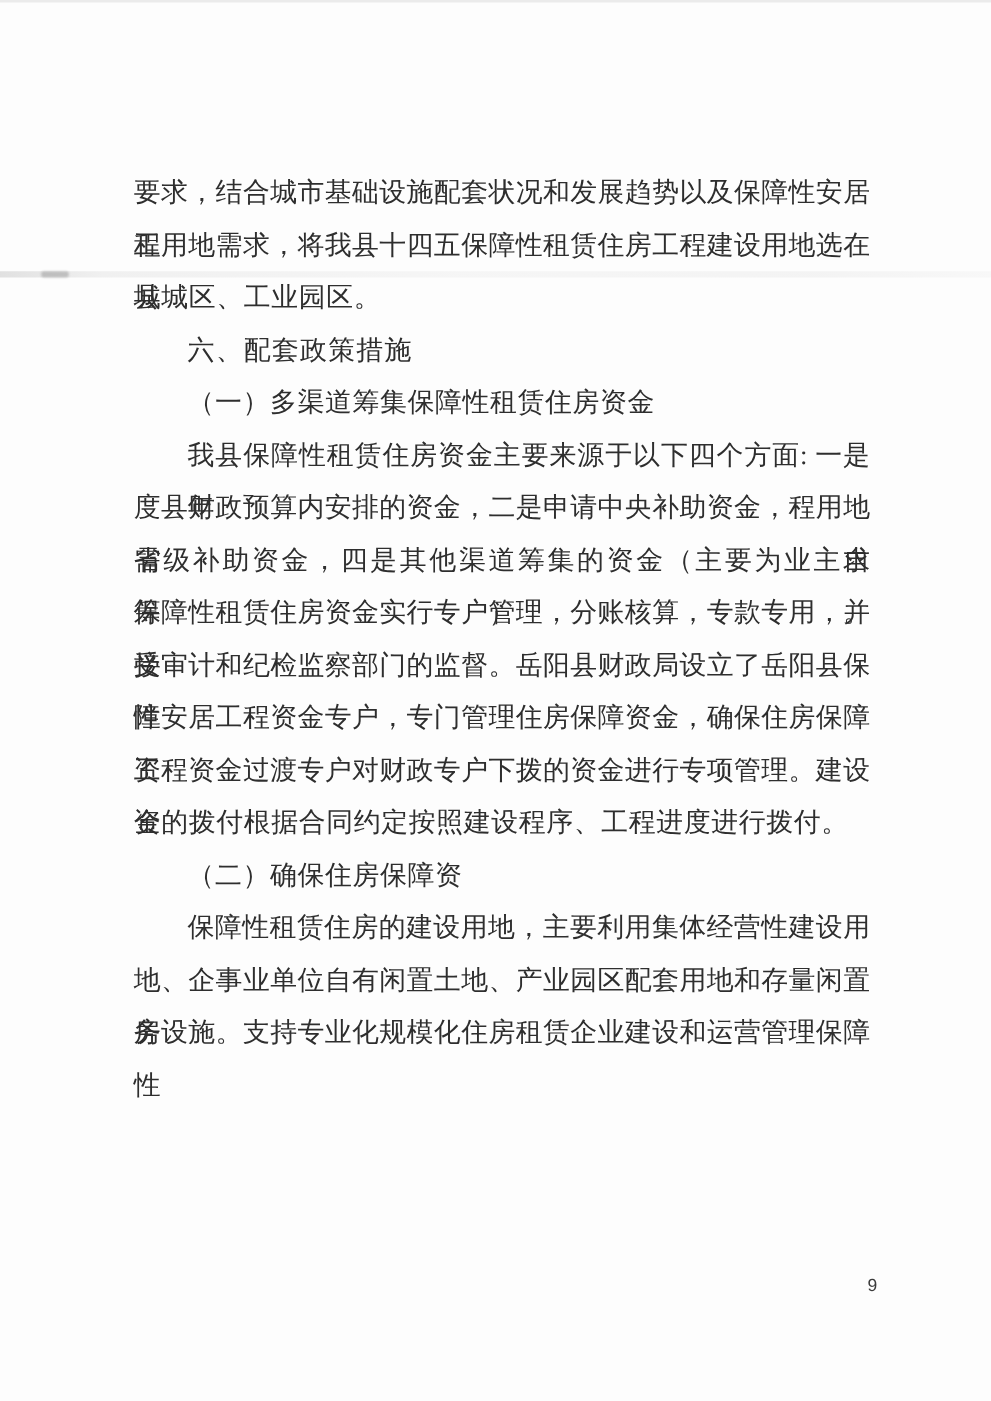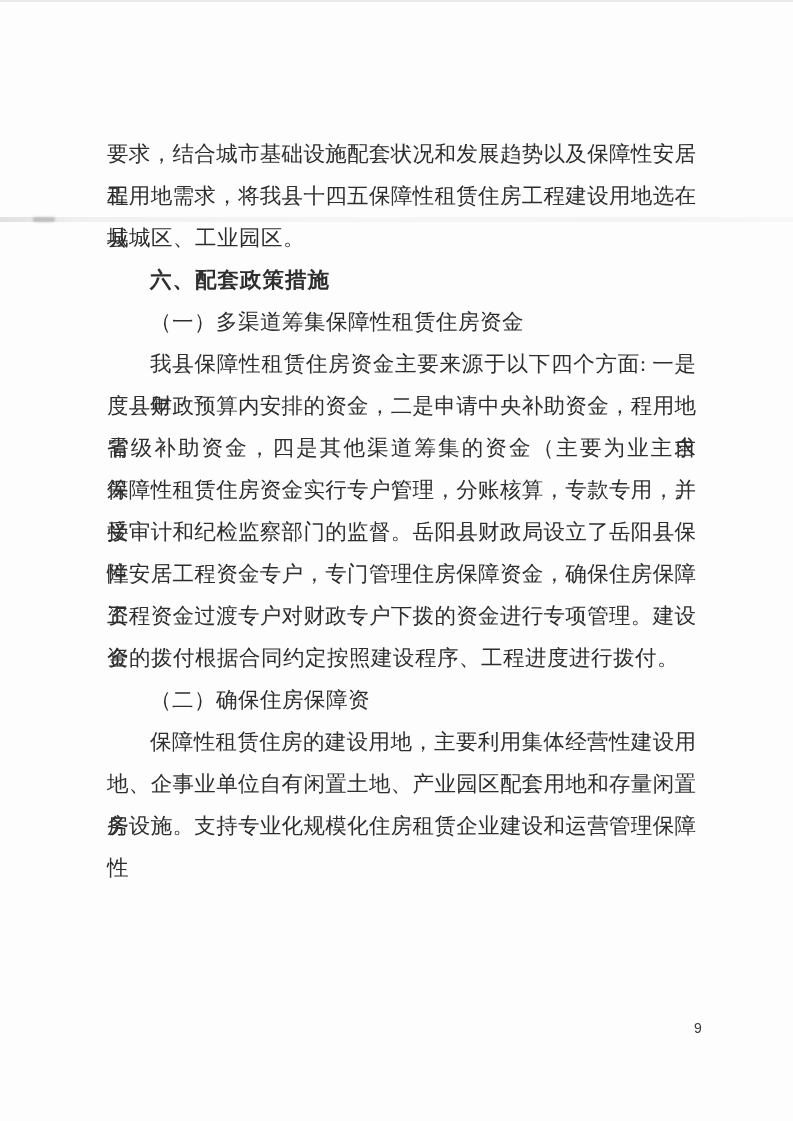--- a/index.html
+++ b/index.html
@@ -68,21 +68,21 @@
     white-space: normal;
     text-align: justify;
     text-align-last: justify;
     text-justify: inter-character;
     letter-spacing: 0;
   }
   .ln.ind {
     padding-left: 43px;
   }
   .ln.hd {
-    font-weight: 700;
+    font-weight: 400;
     font-family: "Liberation Sans", "DejaVu Sans", sans-serif;
     font-size: 21.5px;
     letter-spacing: 1px;
   }
   .page-number {
     position: absolute;
     left: 694px;
     top: 1018px;
     font-size: 14px;
     line-height: 20px;

